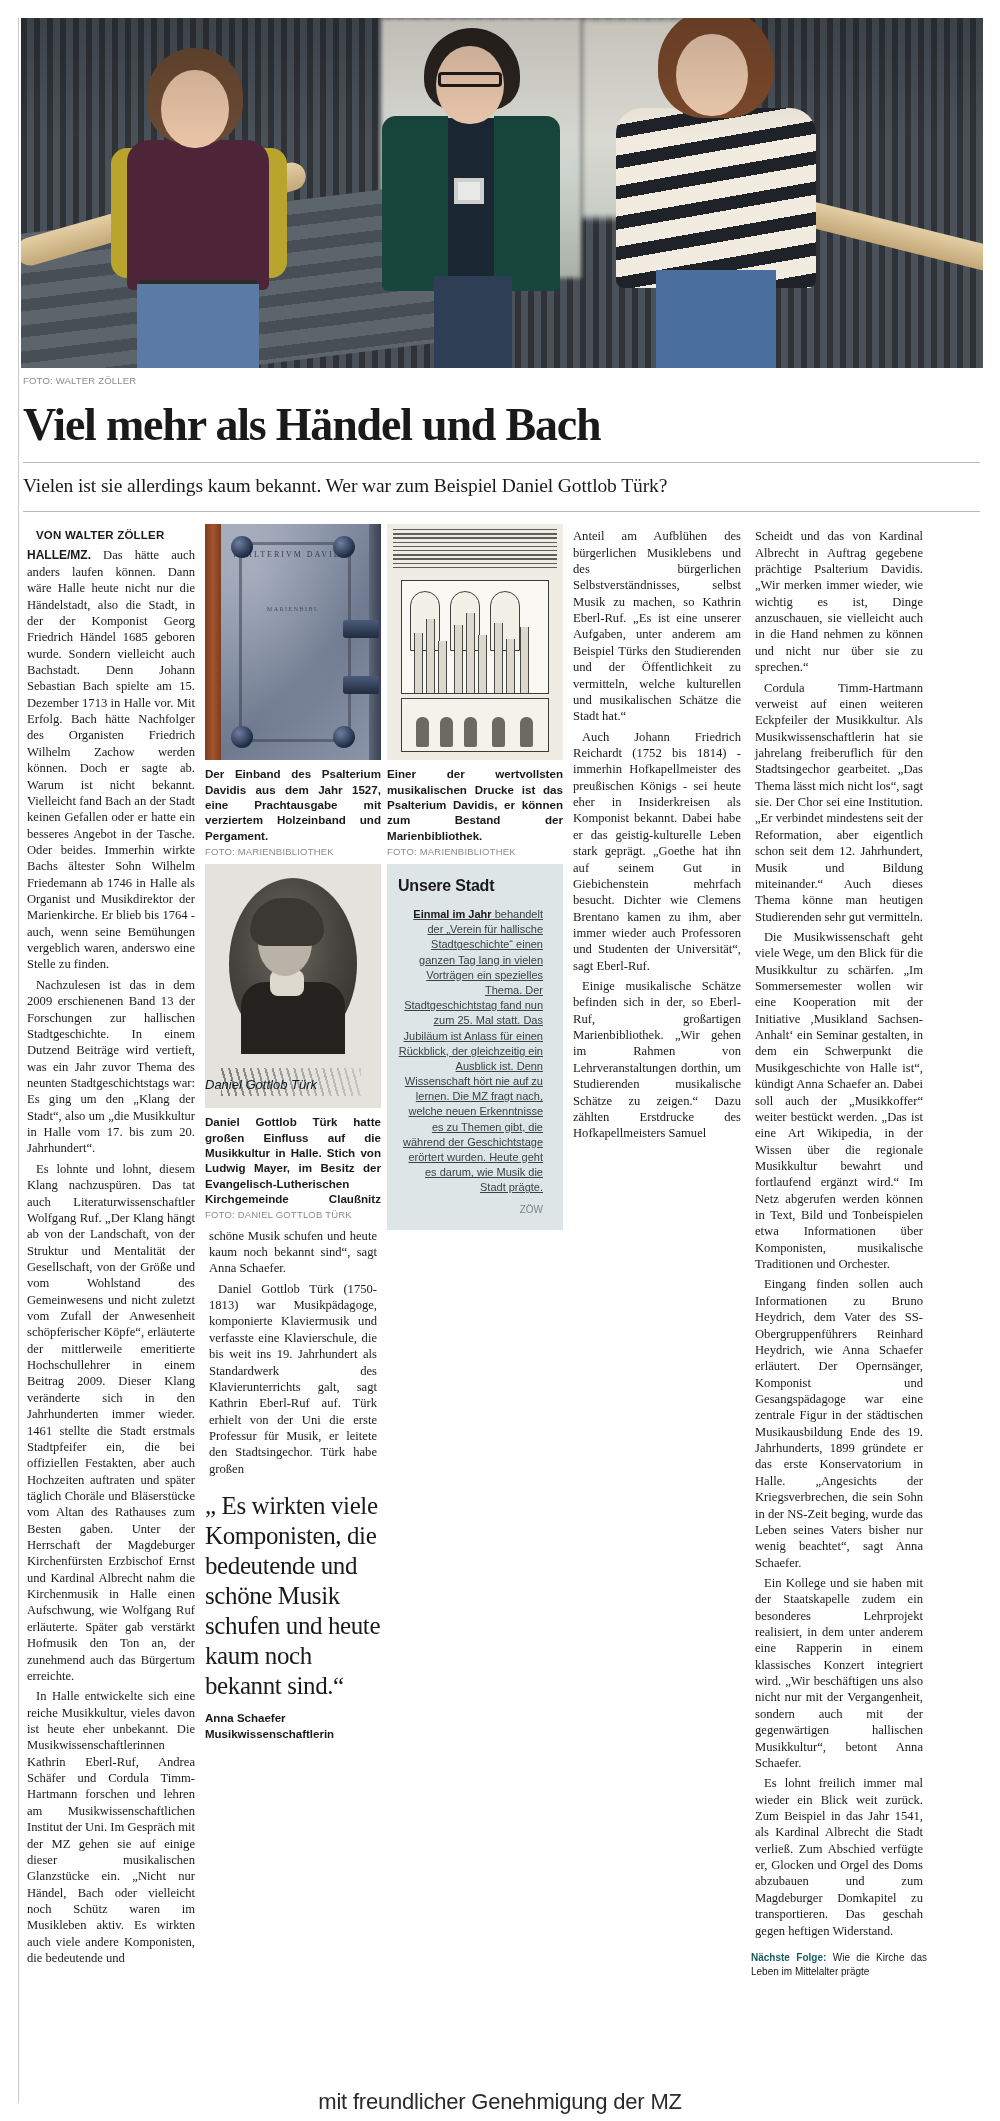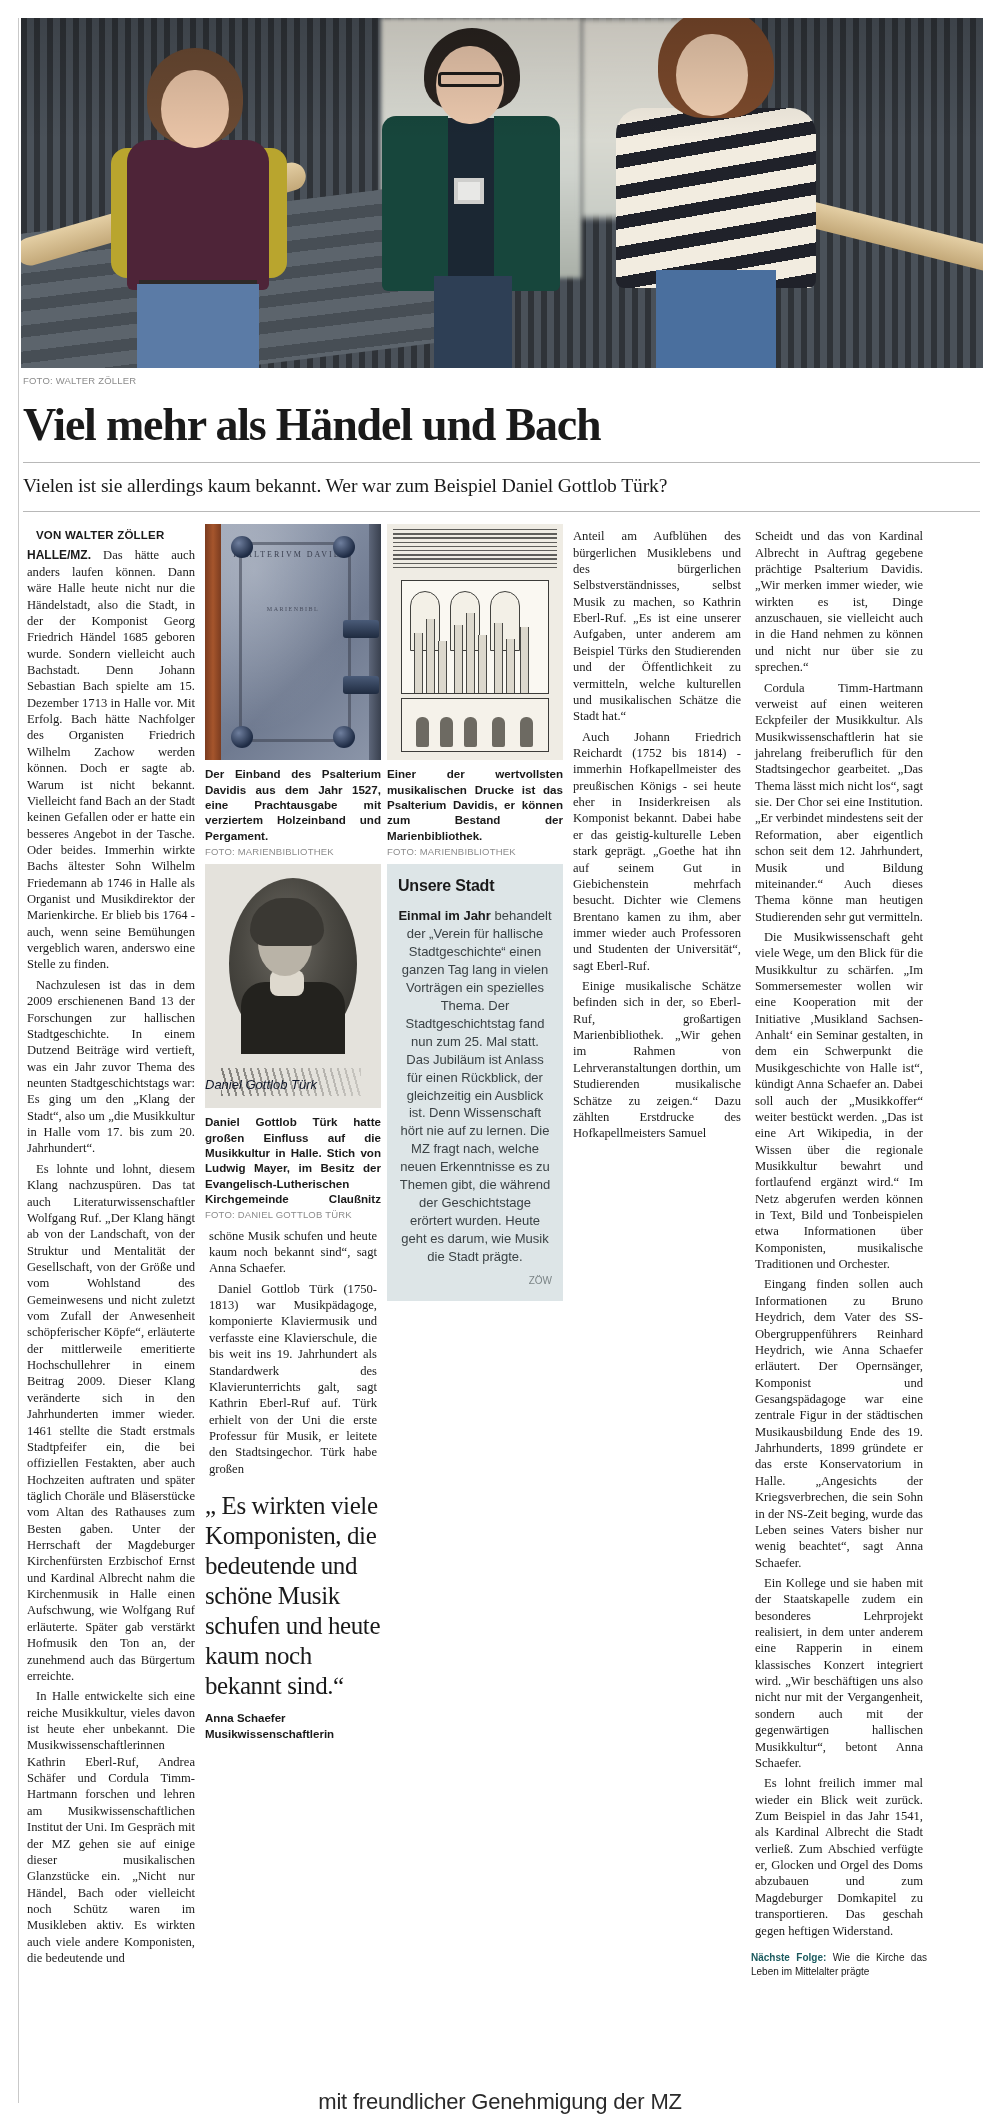--- a/index.html
+++ b/index.html
@@ -212,25 +212,25 @@
     width:104px; height:72px; background:#23221e; border-radius:24px 24px 0 0; }
   .turk .sign { position:absolute; left:16px; bottom:12px; width:140px; height:28px;
     background:linear-gradient(90deg,rgba(45,43,39,.55),rgba(45,43,39,.15));
     -webkit-mask-image:repeating-linear-gradient(75deg,#000 0 2px,transparent 2px 7px);
     mask-image:repeating-linear-gradient(75deg,#000 0 2px,transparent 2px 7px); }
   .turk .signtxt { position:absolute; left:0; right:0; bottom:14px; text-align:left;
     font-family:Liberation Sans, sans-serif; font-style:italic; font-size:13px; color:#0f172a; }
 
   
   .infobox {
-    background:#dde5e7; padding:12px 11px 14px 11px; 
+    background:#dde5e7; padding:12px 20px 14px 11px; 
     font-family:"Liberation Sans", sans-serif;
   }
   .infobox h3 { margin:0 0 10px 0; font-size:16px; font-weight:bold; letter-spacing:-.2px; }
-  .infobox p { margin:0; font-size:13px; line-height:1.38; color:#3b4245; text-align:center; text-indent:0; }
+  .infobox p { margin:0; font-size:11px; line-height:1.38; color:#3b4245; text-align:right; text-indent:0;text-decoration:underline; }
   .infobox b { color:#1a1a1a; }
   .infobox .sig { display:block; text-align:right; font-size:10px; color:#7b8486; margin-top:8px; }
 
   
   .pullquote {
     margin:14px 0 10px 0;
     font-family:"Liberation Serif", serif;
     font-size:25px; line-height:1.20; letter-spacing:-.4px;
     text-indent:0; text-align:left;
   }
@@ -407,21 +407,21 @@
     <div class="gut"></div>
 
     <div class="col">
       <p class="noind">Anteil am Aufblühen des bürgerlichen Musiklebens und des bürgerlichen Selbstverständnisses, selbst Musik zu machen, so Kathrin Eberl-Ruf. „Es ist eine unserer Aufgaben, unter anderem am Beispiel Türks den Studierenden und der Öffentlichkeit zu vermitteln, welche kulturellen und musikalischen Schätze die Stadt hat.“</p>
       <p>Auch Johann Friedrich Reichardt (1752 bis 1814) - immerhin Hofkapellmeister des preußischen Königs - sei heute eher in Insiderkreisen als Komponist bekannt. Dabei habe er das geistig-kulturelle Leben stark geprägt. „Goethe hat ihn auf seinem Gut in Giebichenstein mehrfach besucht. Dichter wie Clemens Brentano kamen zu ihm, aber immer wieder auch Professoren und Studenten der Universität“, sagt Eberl-Ruf.</p>
       <p>Einige musikalische Schätze befinden sich in der, so Eberl-Ruf, großartigen Marienbibliothek. „Wir gehen im Rahmen von Lehrveranstaltungen dorthin, um Studierenden musikalische Schätze zu zeigen.“ Dazu zählten Erstdrucke des Hofkapellmeisters Samuel</p>
     </div>
     <div class="gut"></div>
 
     <div class="col">
-      <p class="noind">Scheidt und das von Kardinal Albrecht in Auftrag gegebene prächtige Psalterium Davidis. „Wir merken immer wieder, wie wirkten es ist, Dinge anzuschauen, sie vielleicht auch in die Hand nehmen zu können und nicht nur über sie zu sprechen.“</p>
+      <p class="noind">Scheidt und das von Kardinal Albrecht in Auftrag gegebene prächtige Psalterium Davidis. „Wir merken immer wieder, wie wichtig es ist, Dinge anzuschauen, sie vielleicht auch in die Hand nehmen zu können und nicht nur über sie zu sprechen.“</p>
       <p>Cordula Timm-Hartmann verweist auf einen weiteren Eckpfeiler der Musikkultur. Als Musikwissenschaftlerin hat sie jahrelang freiberuflich für den Stadtsingechor gearbeitet. „Das Thema lässt mich nicht los“, sagt sie. Der Chor sei eine Institution. „Er verbindet mindestens seit der Reformation, aber eigentlich schon seit dem 12. Jahrhundert, Musik und Bildung miteinander.“ Auch dieses Thema könne man heutigen Studierenden sehr gut vermitteln.</p>
       <p>Die Musikwissenschaft geht viele Wege, um den Blick für die Musikkultur zu schärfen. „Im Sommersemester wollen wir eine Kooperation mit der Initiative ,Musikland Sachsen-Anhalt‘ ein Seminar gestalten, in dem ein Schwerpunkt die Musikgeschichte von Halle ist“, kündigt Anna Schaefer an. Dabei soll auch der „Musikkoffer“ weiter bestückt werden. „Das ist eine Art Wikipedia, in der Wissen über die regionale Musikkultur bewahrt und fortlaufend ergänzt wird.“ Im Netz abgerufen werden können in Text, Bild und Tonbeispielen etwa Informationen über Komponisten, musikalische Traditionen und Orchester.</p>
       <p>Eingang finden sollen auch Informationen zu Bruno Heydrich, dem Vater des SS-Obergruppenführers Reinhard Heydrich, wie Anna Schaefer erläutert. Der Opernsänger, Komponist und Gesangspädagoge war eine zentrale Figur in der städtischen Musikausbildung Ende des 19. Jahrhunderts, 1899 gründete er das erste Konservatorium in Halle. „Angesichts der Kriegsverbrechen, die sein Sohn in der NS-Zeit beging, wurde das Leben seines Vaters bisher nur wenig beachtet“, sagt Anna Schaefer.</p>
       <p>Ein Kollege und sie haben mit der Staatskapelle zudem ein besonderes Lehrprojekt realisiert, in dem unter anderem eine Rapperin in einem klassisches Konzert integriert wird. „Wir beschäftigen uns also nicht nur mit der Vergangenheit, sondern auch mit der gegenwärtigen hallischen Musikkultur“, betont Anna Schaefer.</p>
       <p>Es lohnt freilich immer mal wieder ein Blick weit zurück. Zum Beispiel in das Jahr 1541, als Kardinal Albrecht die Stadt verließ. Zum Abschied verfügte er, Glocken und Orgel des Doms abzubauen und zum Magdeburger Domkapitel zu transportieren. Das geschah gegen heftigen Widerstand.</p>
       <div class="next"><b>Nächste Folge:</b><span> Wie die Kirche das Leben im Mittelalter prägte</span></div>
     </div>
 
   </div>
 </div>

